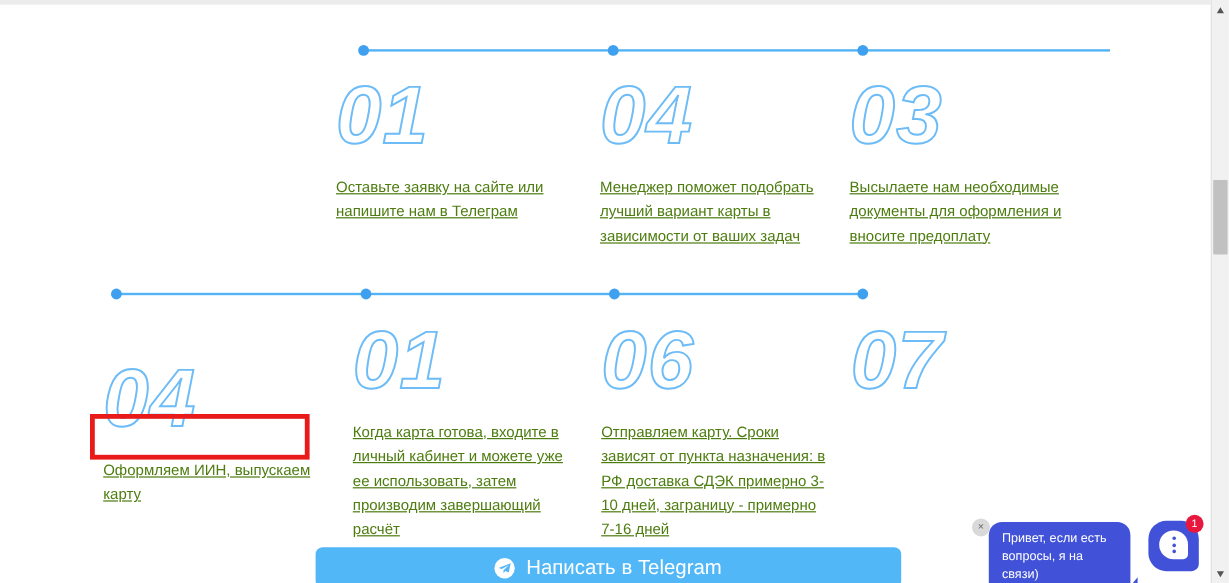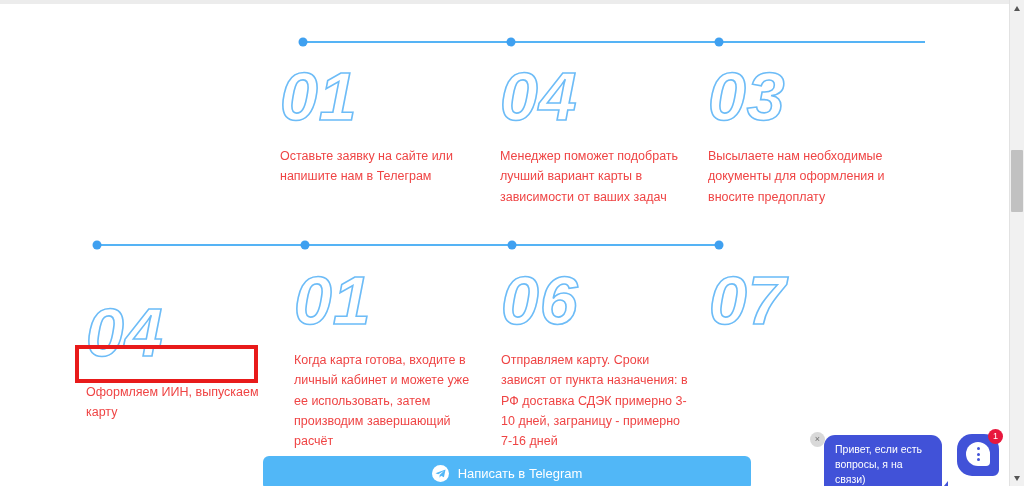--- a/index.html
+++ b/index.html
@@ -73,22 +73,23 @@
     letter-spacing: 1px;
     color: transparent;
     -webkit-text-stroke: 1.6px #6dbcf7;
     text-stroke: 1.6px #6dbcf7;
     margin: 0 0 16px 0;
     white-space: nowrap;
   }
   .step-text {
     font-size: 12.5px;
     line-height: 1.62;
-    color: #ef4444;
+    color: #4d7c0f;
     margin: 0;
+    text-decoration: underline;
   }
 
   
   .highlight-box {
     position: absolute;
     left: 75px;
     top: 341px;
     width: 183px;
     height: 38px;
     border: 4px solid #e81a1a;
@@ -108,21 +109,21 @@
     border-radius: 6px;
     display: flex;
     align-items: center;
     justify-content: center;
     gap: 9px;
     cursor: pointer;
     padding: 0;
   }
   .tg-label {
     color: #ffffff;
-    font-size: 13px;
+    font-size: 17px;
     font-family: "Liberation Sans", sans-serif;
   }
   .tg-icon {
     width: 17px;
     height: 17px;
     border-radius: 50%;
     background: #ffffff;
     display: flex;
     align-items: center;
     justify-content: center;

